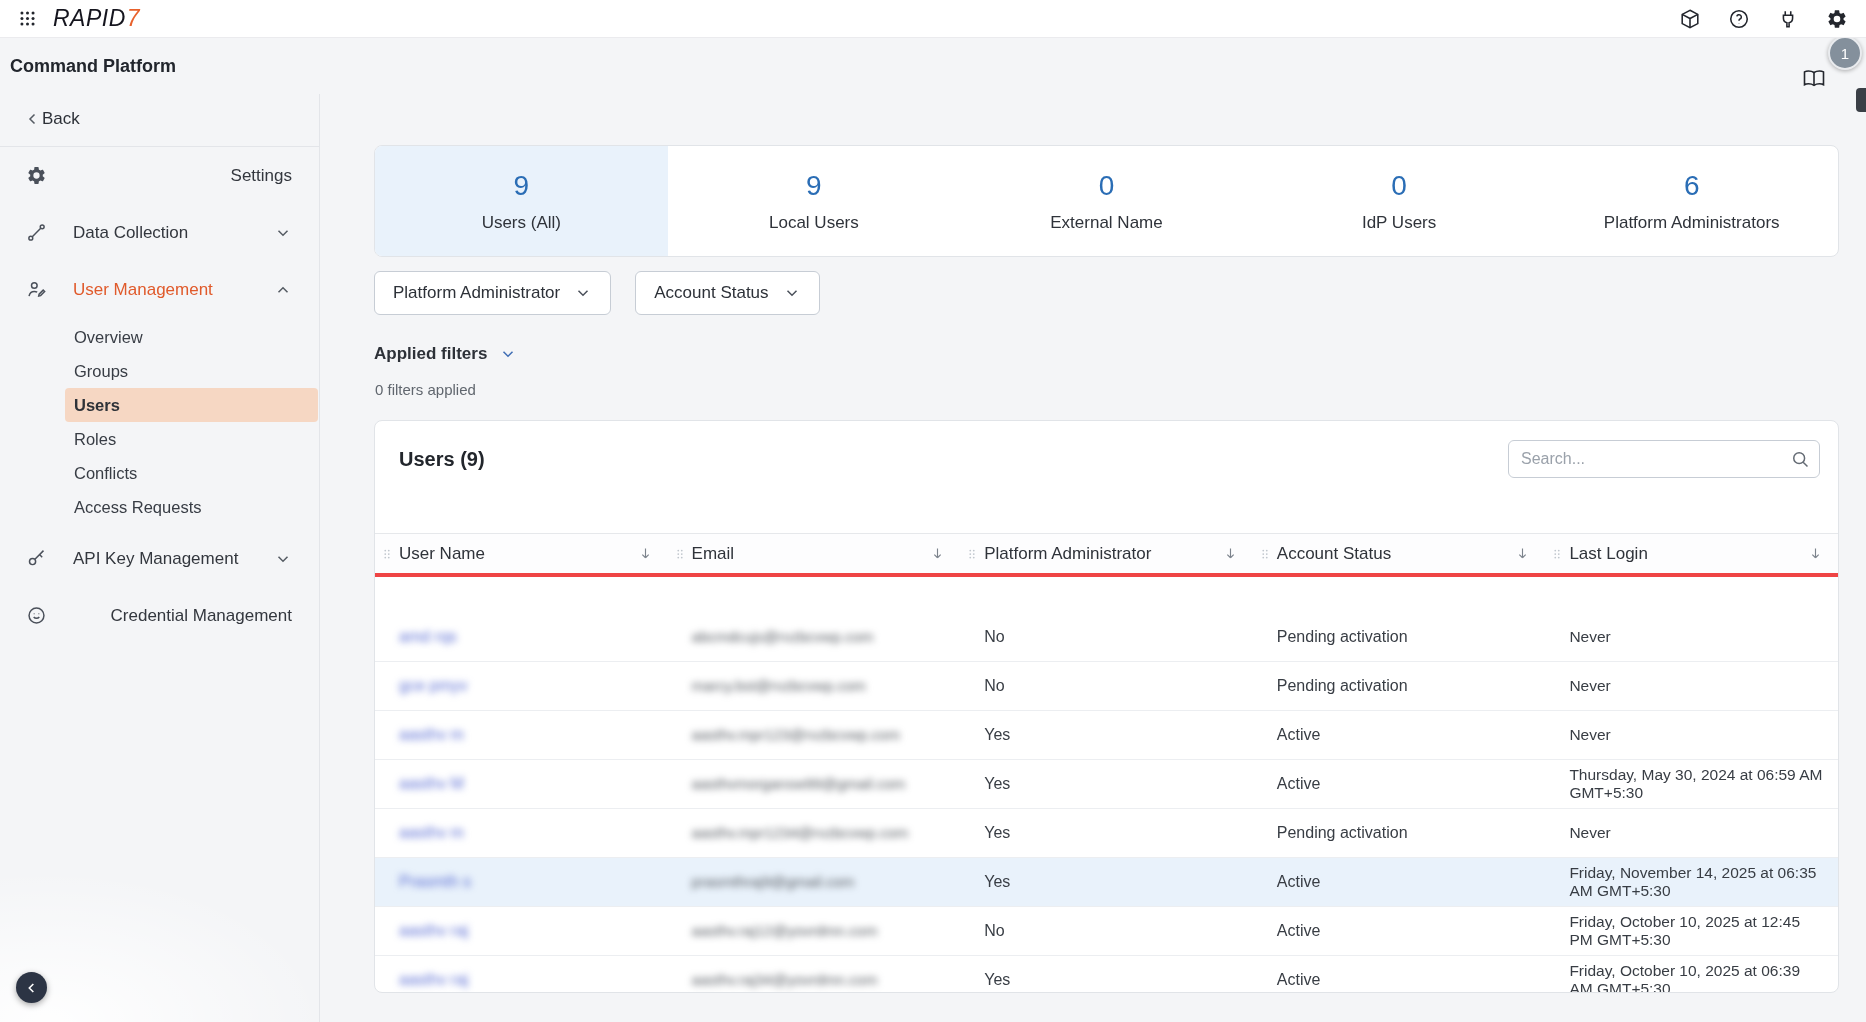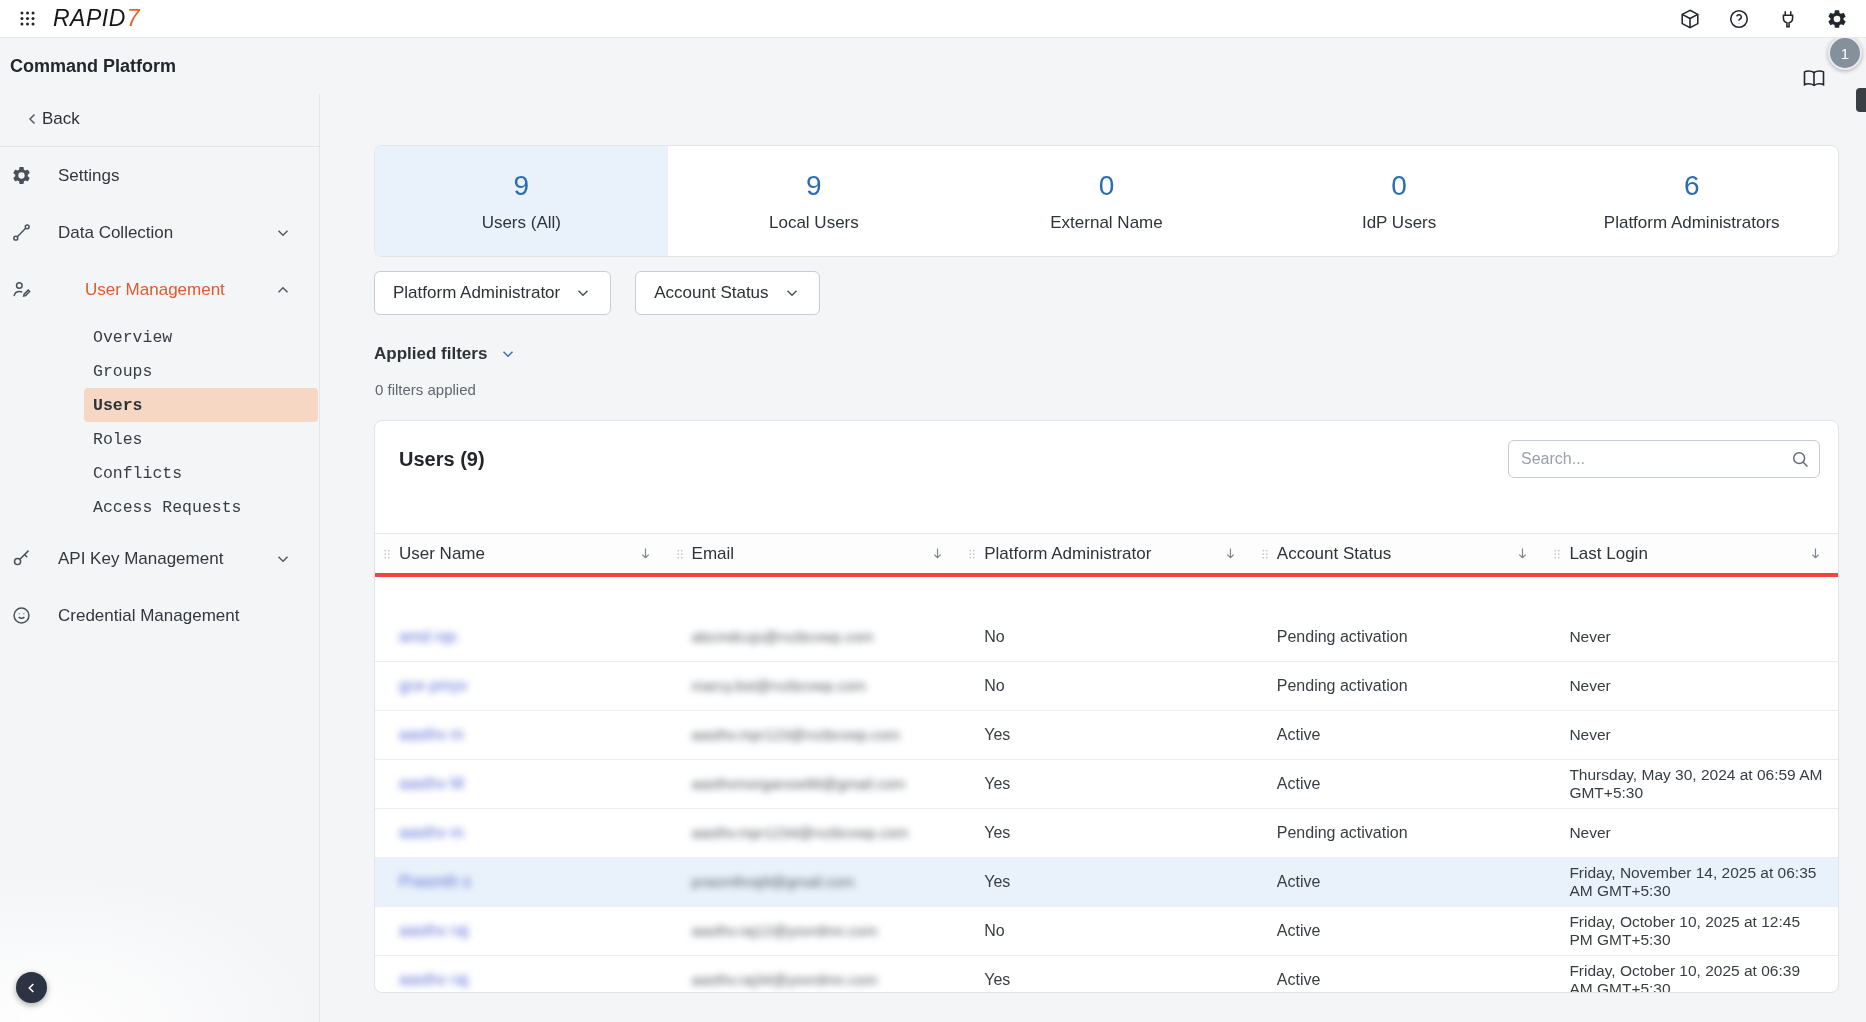--- a/index.html
+++ b/index.html
@@ -42,26 +42,26 @@
 
   
   .sidebar {
     position:absolute; top:94px; left:0; width:320px; bottom:0;
     border-right:1px solid #e3e5e9; z-index:1;
   }
   .back-row { height:46px; margin-top:2px; display:flex; align-items:center; padding-left:24px; 
     font-size:17px; font-weight:500; color:#2d3138; cursor:pointer; }
   .chev { width:18px; height:18px; color:#555b63; }
   .divider { height:1px; background:#e3e5e9; margin-top:4px; }
-  .nav-item { height:57px; display:flex; align-items:center; padding:0 27px 0 11px; gap:26px;
-    font-size:17px; color:#33373e; cursor:pointer; }
+  .nav-item { height:57px; display:flex; align-items:center; padding:0 27px 0 26px; gap:26px;
+    font-size:17px; color:#33373e; cursor:pointer;justify-content:space-between; }
   .nav-icon { width:21px; height:21px; color:#4a505a; flex:none; }
   .nav-item .chev { margin-left:auto; }
-  .nav-item.um .nav-label { color:#e05a2b;margin-left:27px; }
-  .subnav { padding-left:84px; padding-right:1px; margin:2px 0 6px 0;font-family:Liberation Mono, monospace; }
+  .nav-item.um .nav-label { color:#e05a2b; }
+  .subnav { padding-left:65px; padding-right:1px; margin:2px 0 6px 0; }
   .sub-item { height:34px; display:flex; align-items:center; padding-left:9px;
     font-size:16.5px; color:#383d45; border-radius:4px; cursor:pointer; }
   .sub-item.active { background:#f6d7c3; font-weight:bold; color:#2e3238; }
   .corner-glow { position:absolute; left:0; bottom:0; width:320px; height:150px;
     background:radial-gradient(ellipse at 15% 100%, rgba(255,255,255,.95), rgba(255,255,255,0) 72%); pointer-events:none; }
 
   
   .main { position:absolute; left:374px; top:94px; right:27px; bottom:0; }
 
   .stats-card {

